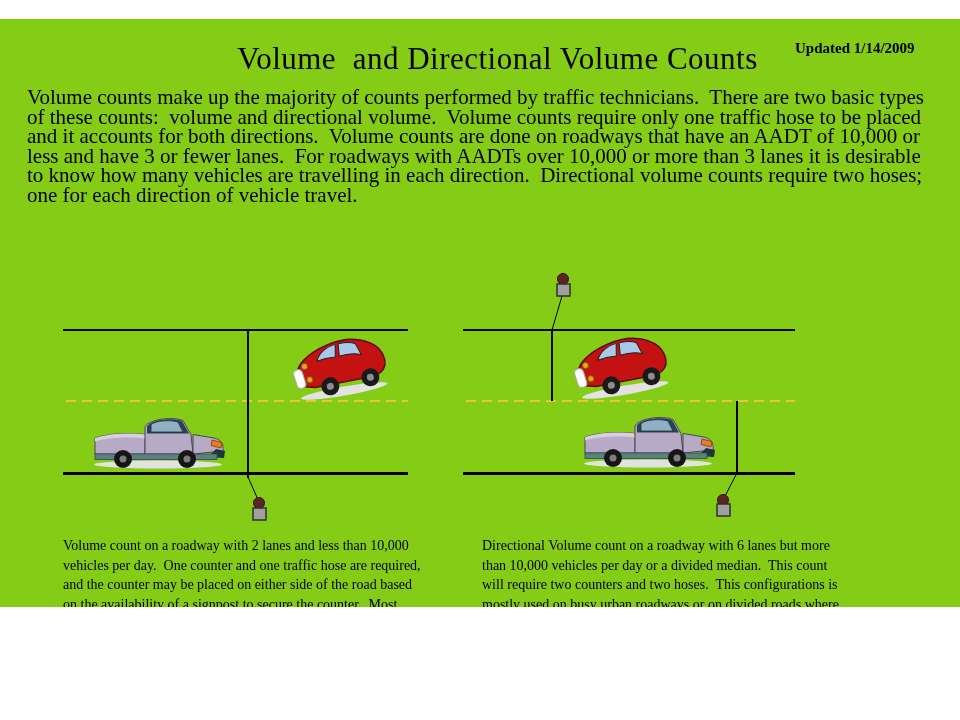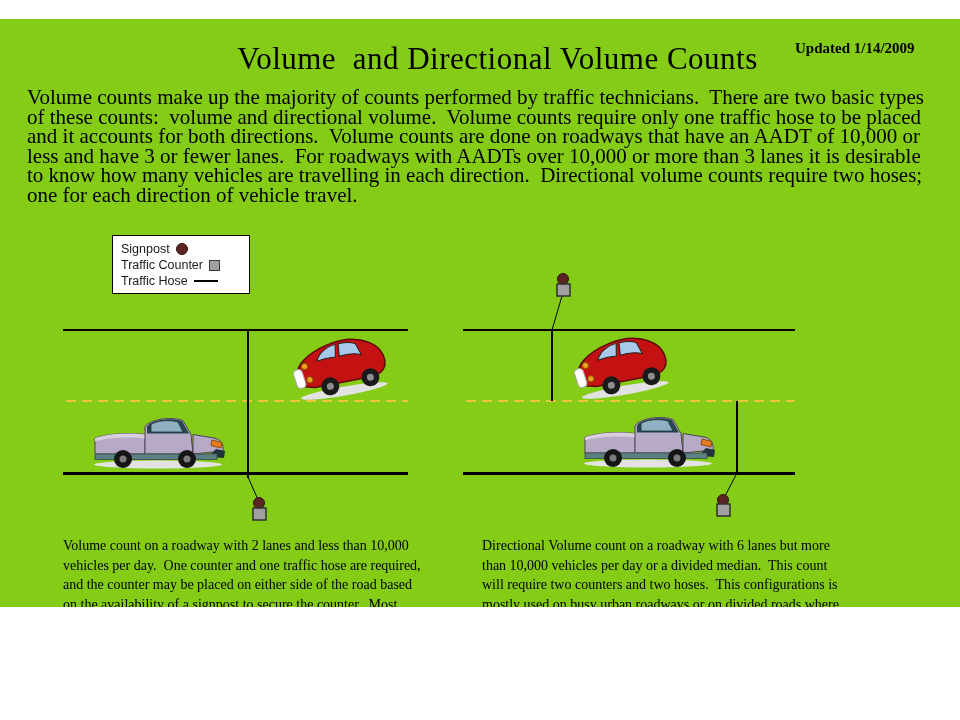--- a/index.html
+++ b/index.html
@@ -66,34 +66,20 @@
         <circle cx="99" cy="48" r="9" fill="#151515"></circle>
           <circle cx="99" cy="48" r="3.5" fill="#7d7d7d"></circle>
       </g>
     </defs>
   </svg>
 
   <div class="title">Volume  and Directional Volume Counts</div>
   <div class="updated">Updated 1/14/2009</div>
   <div class="intro">Volume counts make up the majority of counts performed by traffic technicians.  There are two basic types of these counts:  volume and directional volume.  Volume counts require only one traffic hose to be placed and it accounts for both directions.  Volume counts are done on roadways that have an AADT of 10,000 or less and have 3 or fewer lanes.  For roadways with AADTs over 10,000 or more than 3 lanes it is desirable to know how many vehicles are travelling in each direction.  Directional volume counts require two hoses; one for each direction of vehicle travel.</div>
 
-  <div class="legend">
-    <div class="lrow">
-      <span>Signpost</span>
-      <span class="ic dot"></span>
-    </div>
-    <div class="lrow">
-      <span>Traffic Counter</span>
-      <span class="ic csq"></span>
-    </div>
-    <div class="lrow">
-      <span>Traffic Hose</span>
-      <span class="ic hline"></span>
-    </div>
-  </div>
 
   <svg class="diagram" style="left:55px;top:300px;" width="365" height="210" viewBox="0 0 365 210">
     <line x1="8" y1="11" x2="353" y2="11" stroke="#000" stroke-width="2"></line>
     <line x1="11" y1="82" x2="353" y2="82" stroke="#e8c53f" stroke-width="2" stroke-dasharray="10 6"></line>
     <line x1="8" y1="154.5" x2="353" y2="154.5" stroke="#000" stroke-width="3"></line>
     <line x1="193" y1="11" x2="193" y2="159" stroke="#000" stroke-width="2"></line>
     <line x1="193" y1="158" x2="204" y2="183" stroke="#000" stroke-width="1"></line>
     <g transform="translate(237,16) rotate(-10 50 31)">
       <use href="#car-red-sym"></use>
     </g>

